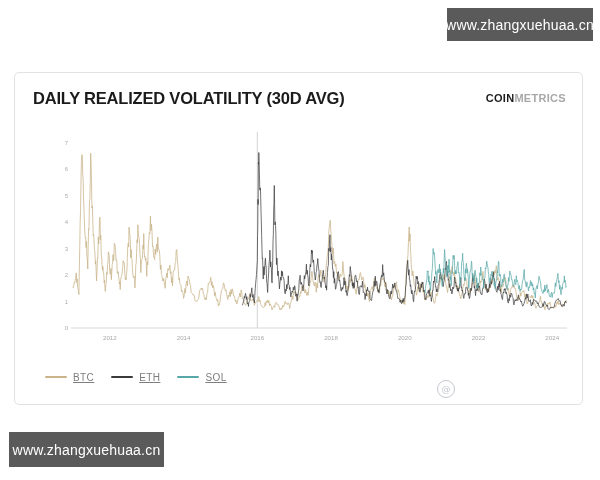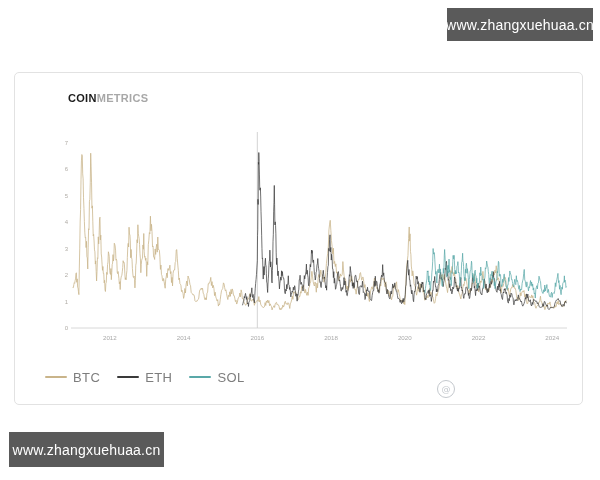--- a/index.html
+++ b/index.html
@@ -100,31 +100,32 @@
   
   #legend{
     position:absolute;
     left:30px; top:296px;
     height:16px;
     display:flex;align-items:center;gap:17px;
   }
   .legend-item{display:flex;align-items:center;gap:6px;}
   .legend-swatch{width:22px;height:2.2px;border-radius:1px;display:block;}
   .legend-label{
-    font-size:13px;color:#7d7d7d;letter-spacing:.4px;white-space:nowrap;
+    font-size:10px;color:#7d7d7d;letter-spacing:.4px;white-space:nowrap;text-decoration:underline;
   }
 </style>
 </head>
 <body>
 
 <div id="wm-top" class="wm">www.zhangxuehuaa.cn</div>
 
 <div id="card">
 
   <div id="chart-header">
+    <div id="chart-title">DAILY REALIZED VOLATILITY (30D AVG)</div>
     <div id="brand-logo">
       <span class="b1">COIN</span><span class="b2">METRICS</span>
     </div>
   </div>
 
   <div id="plot-area">
     <svg id="plot-svg" viewBox="0 0 512 222" preserveAspectRatio="none">
         <text x="9" y="202.2" class="ytick">0</text>
         <text x="9" y="175.7135135135135" class="ytick">1</text>
         <text x="9" y="149.22702702702702" class="ytick">2</text>

